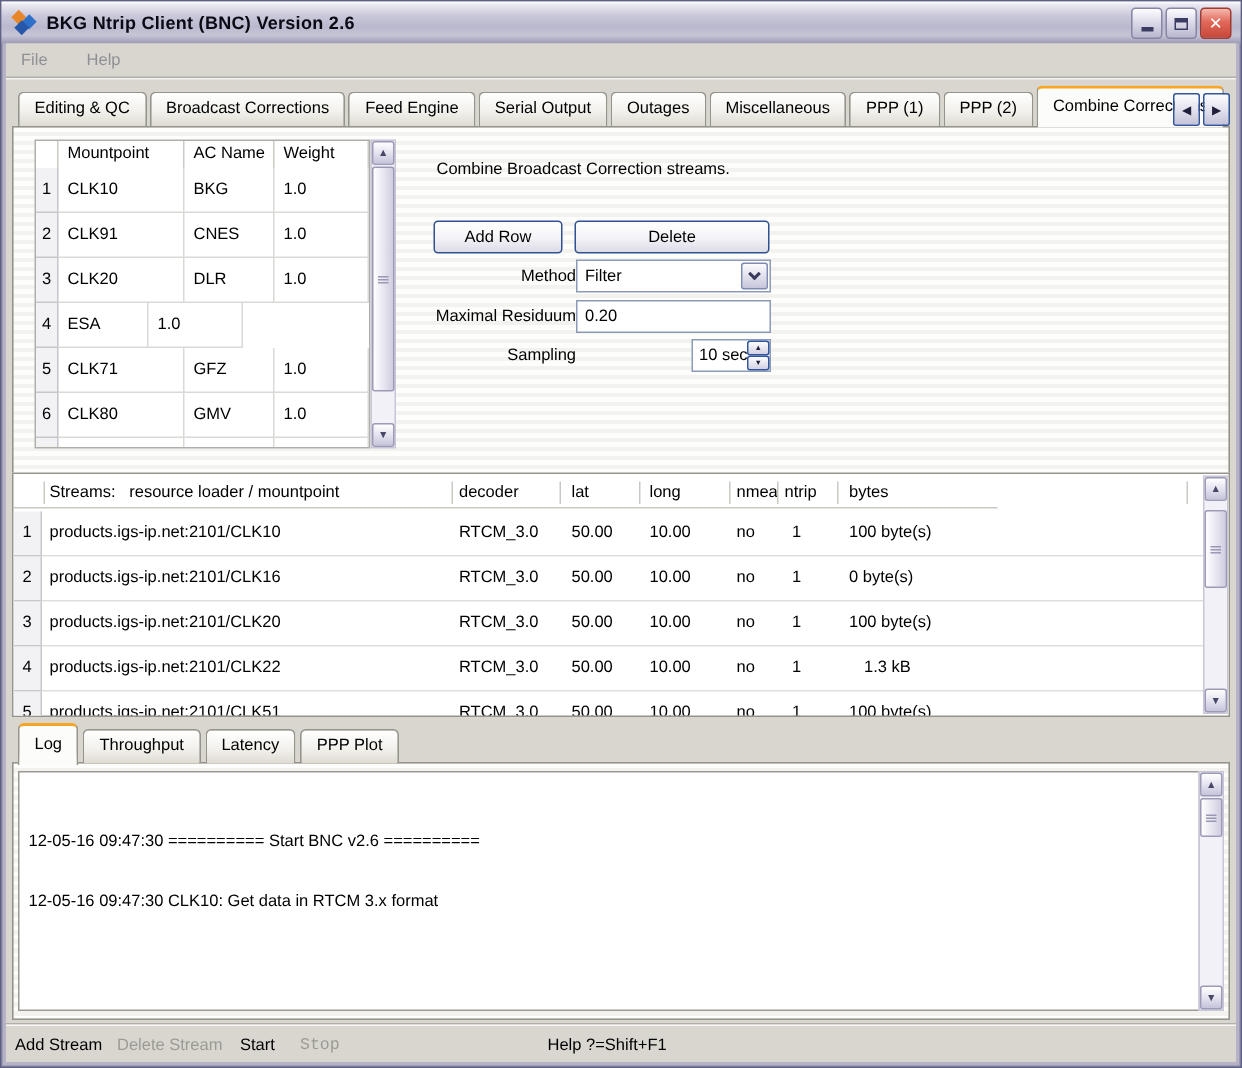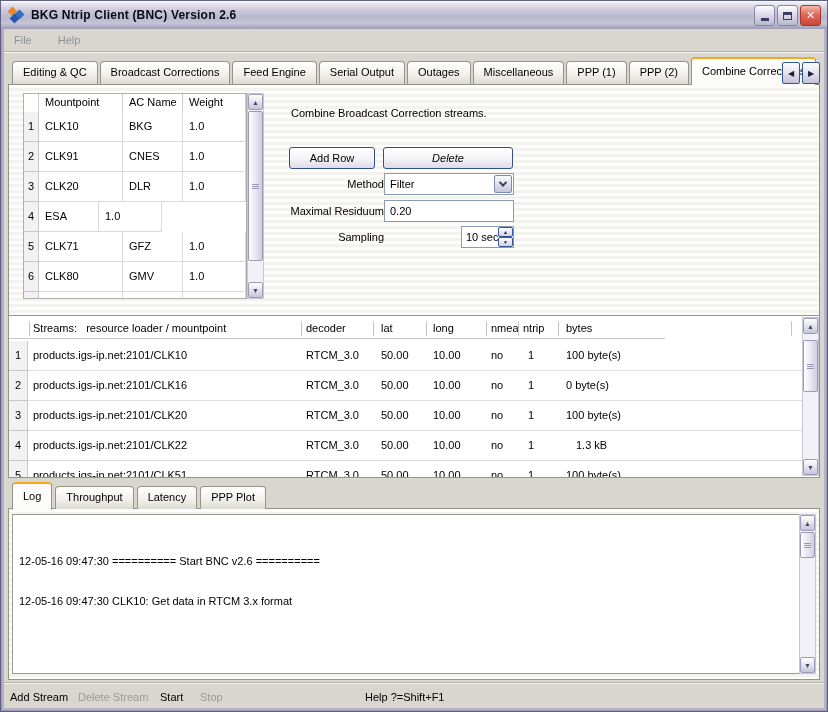--- a/index.html
+++ b/index.html
@@ -280,21 +280,21 @@
           <i class="grip"></i>
         </div>
       <div class="sb-btn" style="bottom:0;">
           <span>▼</span>
         </div>
     </div>
 
     <div class="desc">Combine Broadcast Correction streams.</div>
 
     <div class="xpbtn" style="left:280px; top:62px; width:86px;">Add Row</div>
-    <div class="xpbtn" style="left:374px; top:62px; width:130px;font-style:italic;">Delete</div>
+    <div class="xpbtn" style="left:374px; top:62px; width:130px;">Delete</div>
 
     <div class="flabel" style="top:88px;">Method</div>
     <div class="field" style="left:375px; top:88px; width:130px;">
       <span>Filter</span>
       <span class="combo-btn">
           <i class="chev"></i>
         </span>
     </div>
 
     <div class="flabel" style="top:115px;">Maximal Residuum</div>
@@ -432,17 +432,17 @@
           <span>▼</span>
         </div>
     </div>
   </div>
 
   <div class="statussep"></div>
   <div class="statusbar">
     <span class="sb-enabled" style="left:6px;">Add Stream</span>
     <span class="sb-disabled" style="left:74px;">Delete Stream</span>
     <span class="sb-enabled" style="left:156px;">Start</span>
-    <span class="sb-disabled" style="left:196px;">Stop</span>
+    <span class="sb-disabled" style="left:196px;font-family:Liberation Mono, monospace;">Stop</span>
     <span class="sb-enabled" style="left:361px;">Help ?=Shift+F1</span>
   </div>
 
 </div>
 
 </body></html>

